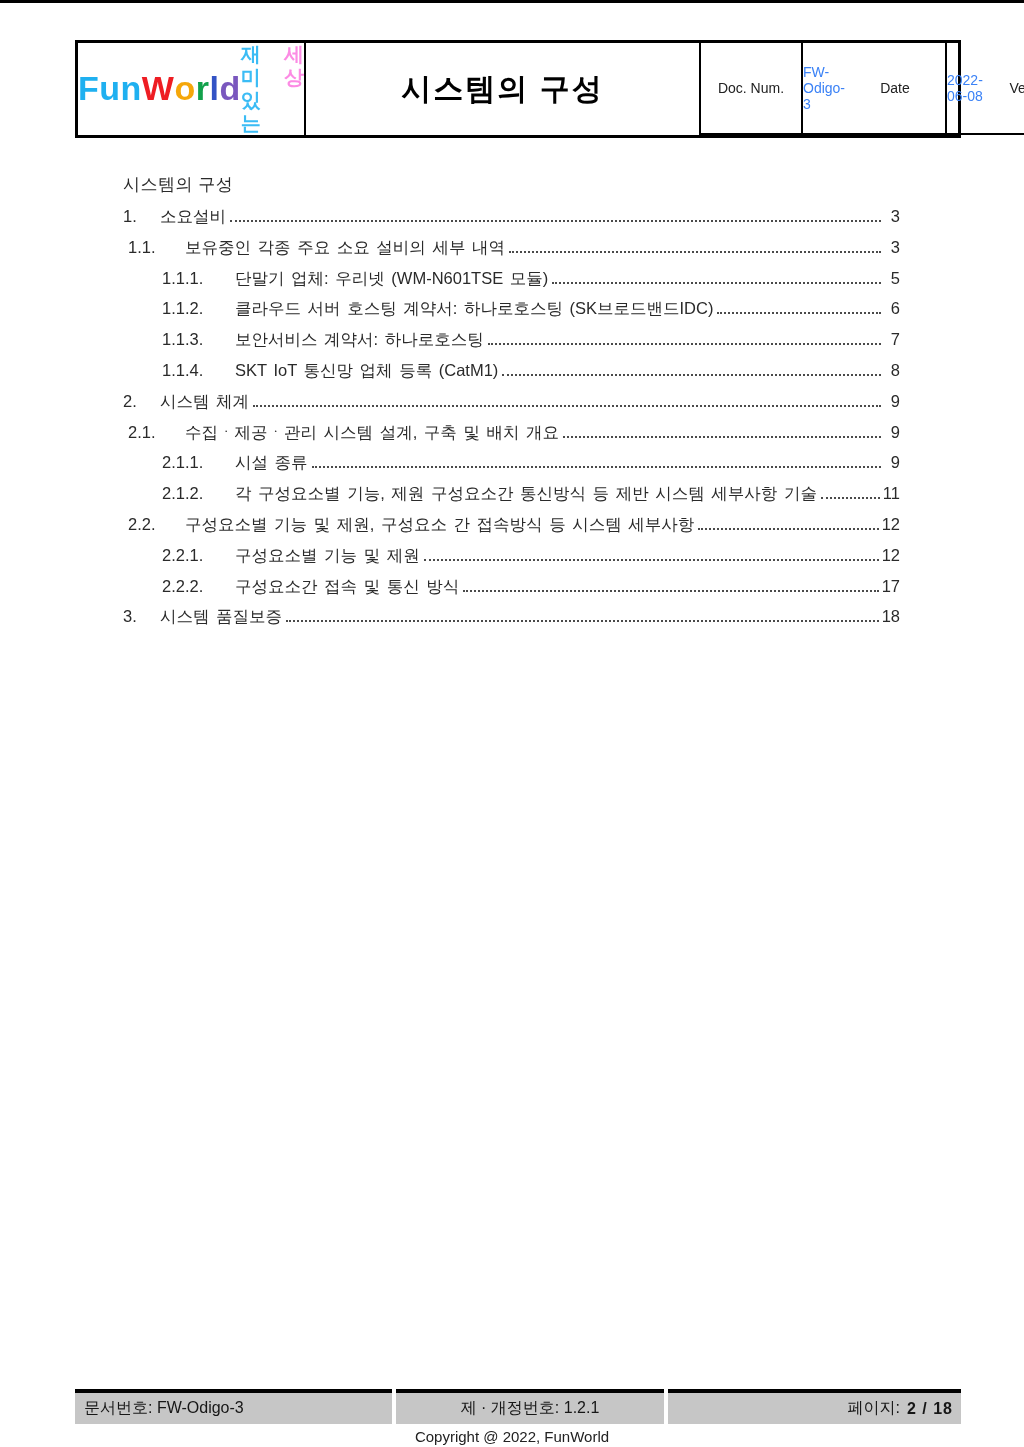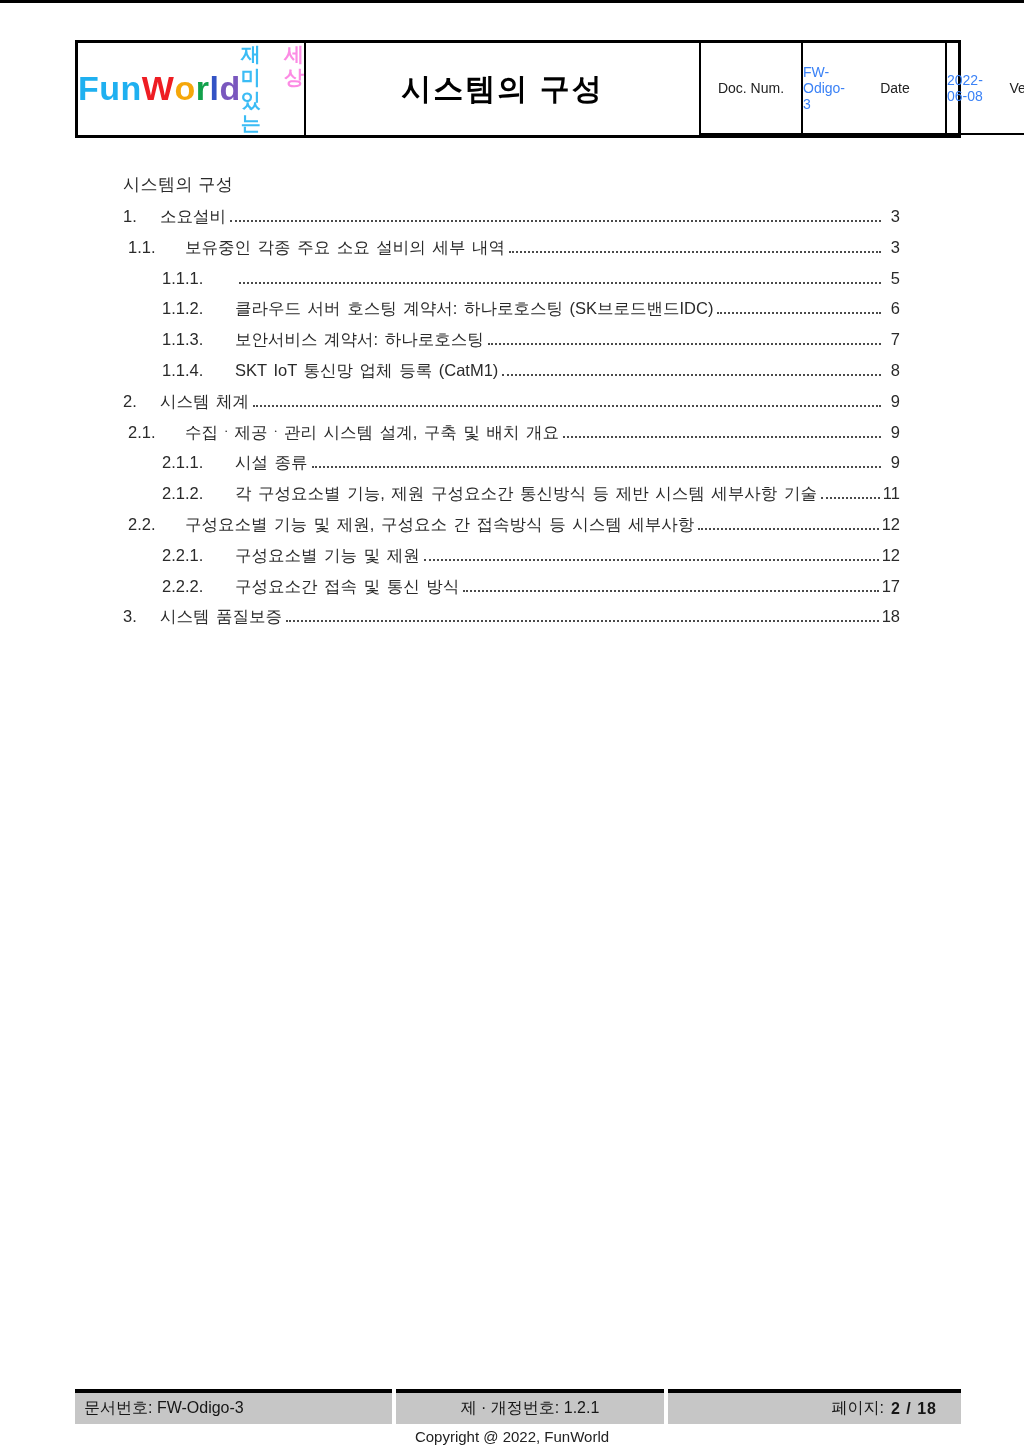--- a/index.html
+++ b/index.html
@@ -79,21 +79,21 @@
     position: absolute; left: 75px; top: 1389px; width: 886px; height: 35px;
     display: flex; gap: 4px; border-radius: 13px;
   }
   .footer-cell {
     background: #c6c6c6; border-top: 4px solid #000;
     display: flex; align-items: center;
     font-size: 16px; color: #161616;
   }
   .footer-cell.c1 { width: 317px; justify-content: flex-start; padding-left: 9px; }
   .footer-cell.c2 { flex: 1; justify-content: center; }
-  .footer-cell.c3 { width: 293px; justify-content: flex-end; padding-right: 24px; }
+  .footer-cell.c3 { width: 293px; justify-content: flex-end; padding-right: 8px; }
   .footer-page-value { font-weight: 700; margin-left: 7px; letter-spacing: 1px; }
   .copyright {
     position: absolute; left: 0; top: 1428px; width: 1024px;
     text-align: center; font-size: 15px; color: #222;
   }
 </style>
 </head>
 <body>
 
 <div class="top-edge-bar"></div>
@@ -148,20 +148,21 @@
         <span class="toc-page">3</span>
       </div>
       <div class="toc-row lv2">
         <span class="toc-num">1.1.</span>
         <span class="toc-label">보유중인 각종 주요 소요 설비의 세부 내역</span>
         <span class="toc-leader"></span>
         <span class="toc-page">3</span>
       </div>
       <div class="toc-row lv3">
         <span class="toc-num">1.1.1.</span>
+        <span class="toc-label">단말기 업체: 우리넷 (WM-N601TSE 모듈)</span>
         <span class="toc-leader"></span>
         <span class="toc-page">5</span>
       </div>
       <div class="toc-row lv3">
         <span class="toc-num">1.1.2.</span>
         <span class="toc-label">클라우드 서버 호스팅 계약서: 하나로호스팅 (SK브로드밴드IDC)</span>
         <span class="toc-leader"></span>
         <span class="toc-page">6</span>
       </div>
       <div class="toc-row lv3">

